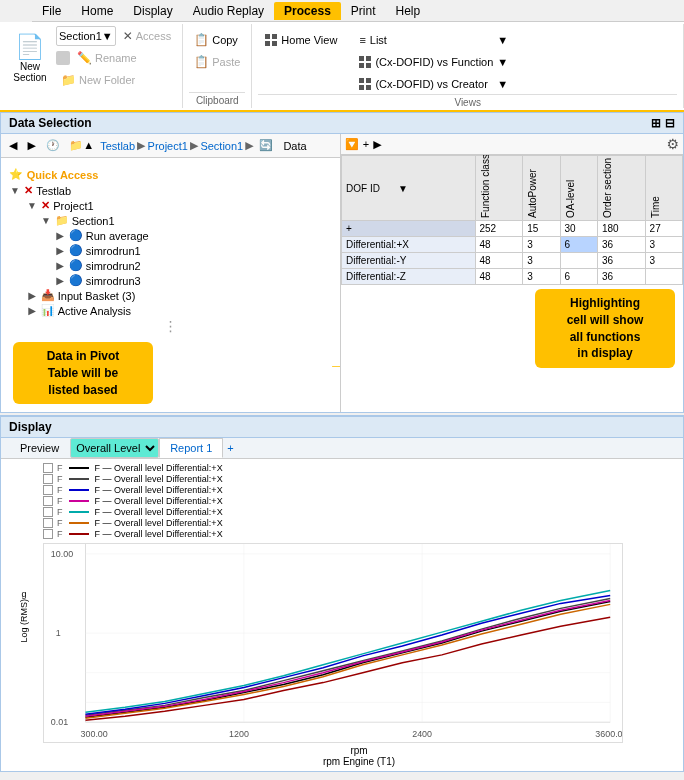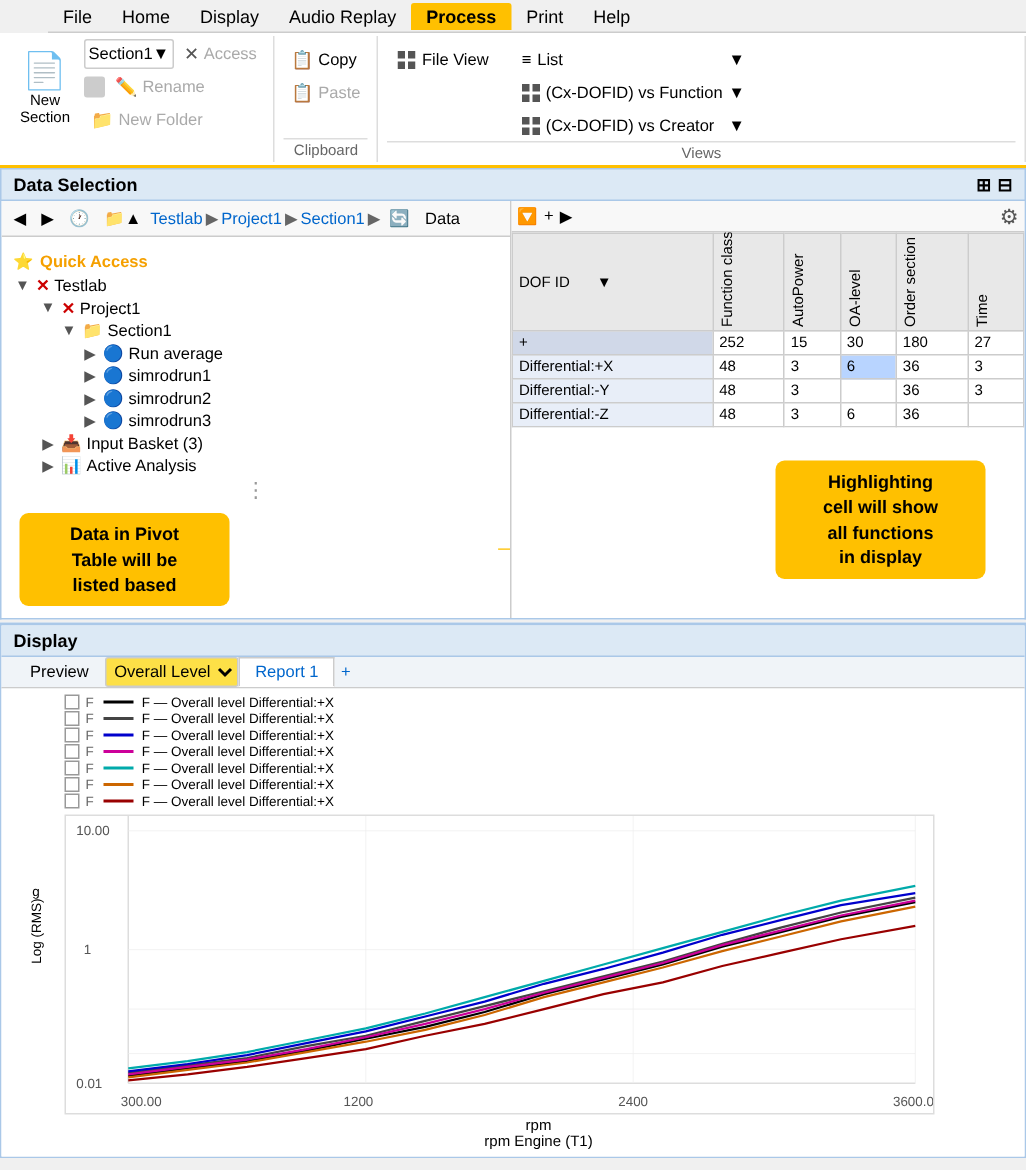--- a/index.html
+++ b/index.html
@@ -57,21 +57,21 @@
     .pivot-table .row-dof { background: #e8eef8; }
     .cell-highlighted { background: #b8d4ff !important; }
     .settings-icon { cursor: pointer; font-size: 14px; color: #555; margin-left: auto; }
 
     
     .display-panel { background: #fff; border: 1px solid #aac8e8; border-top: 2px solid #aac8e8; margin-top: 2px; }
     .display-header { background: #dce9f5; border-bottom: 1px solid #aac8e8; padding: 3px 8px; font-weight: bold; font-size: 12px; }
     .display-tabs { display: flex; align-items: center; gap: 0; padding: 0 8px; background: #f0f4f8; border-bottom: 1px solid #ccc; }
     .display-tab { padding: 3px 10px; cursor: pointer; border: 1px solid transparent; font-size: 11px; }
     .display-tab.active { background: #fff; border-color: #ccc; border-bottom-color: #fff; }
-    .display-tab-select { border: 1px solid #ccc; border-radius: 2px; font-size: 11px; padding: 1px; background: #fde047; cursor: pointer; height: 20px; }
+    .display-tab-select { border: 1px solid #ccc; border-radius: 2px; font-size: 11px; padding: 1px; background: #5eead4; cursor: pointer; height: 20px; }
     .report-tab { padding: 3px 10px; cursor: pointer; border: 1px solid transparent; font-size: 11px; color: #0066cc; }
     .plus-btn { cursor: pointer; color: #0066cc; padding: 3px 4px; }
 
     
     .chart-area { padding: 4px 8px; background: #fff; }
     .chart-svg { display: block; }
     .legend-item { display: flex; align-items: center; gap: 4px; font-size: 9px; }
     .legend-checkbox { width: 10px; height: 10px; border: 1px solid #999; display: inline-block; }
     .legend-f { font-size: 9px; color: #666; }
   </style>
@@ -143,21 +143,21 @@
       <div style="display:flex;flex-direction:column;gap:2px;padding-top:4px;">
         <div class="view-btn">
           <span class="grid-icon">
               <svg width="12" height="12">
                 <rect x="0" y="0" width="5" height="5" fill="#555"></rect>
                 <rect x="7" y="0" width="5" height="5" fill="#555"></rect>
                 <rect x="0" y="7" width="5" height="5" fill="#555"></rect>
                 <rect x="7" y="7" width="5" height="5" fill="#555"></rect>
               </svg>
             </span>
-          <span>File View</span>
+          <span>Home View</span>
         </div>
       </div>
       <div style="display:flex;flex-direction:column;gap:2px;padding-top:4px;">
         <div class="view-btn">
           <span>≡</span>
           <span>List</span>
           <span style="margin-left:auto;">▼</span>
         </div>
         <div class="view-btn">
           <span class="grid-icon">
@@ -360,21 +360,21 @@
             <td>48</td>
             <td>3</td>
             <td>6</td>
             <td>36</td>
             <td></td>
           </tr>
         </tbody>
       </table>
     </div>
 
-    <div style="margin:22px;position:relative;">
+    <div style="margin:4px;position:relative;">
       <div class="annotation" style="margin-left:auto;margin-right:4px;">
         <span>Highlighting<br>cell will show<br>all functions<br>in display</span>
       </div>
     </div>
   </div>
 </div>
 
 <div class="display-panel">
   <div class="display-header">
     <span>Display</span>

